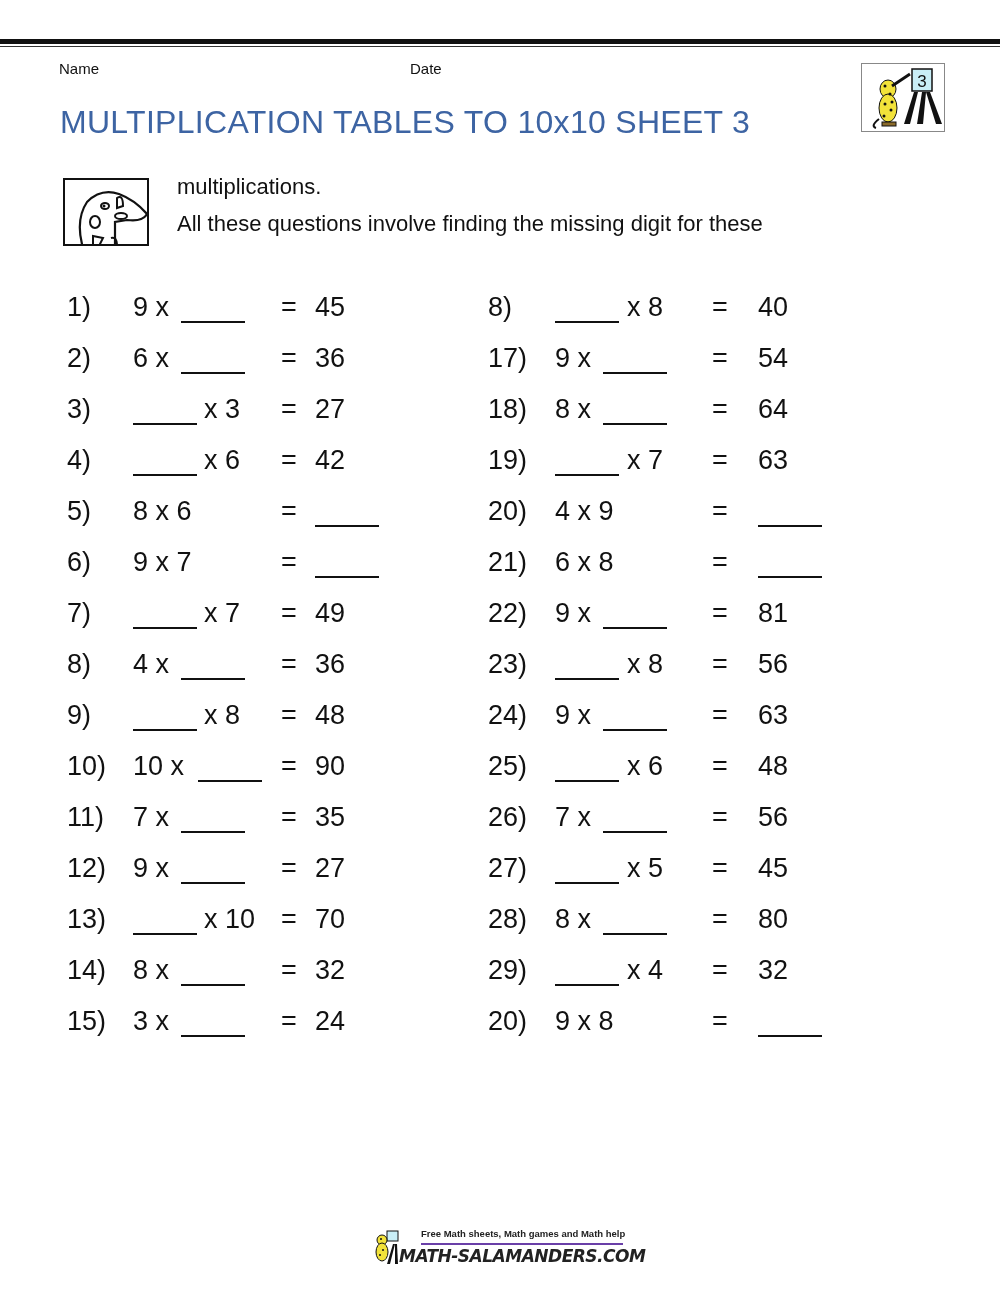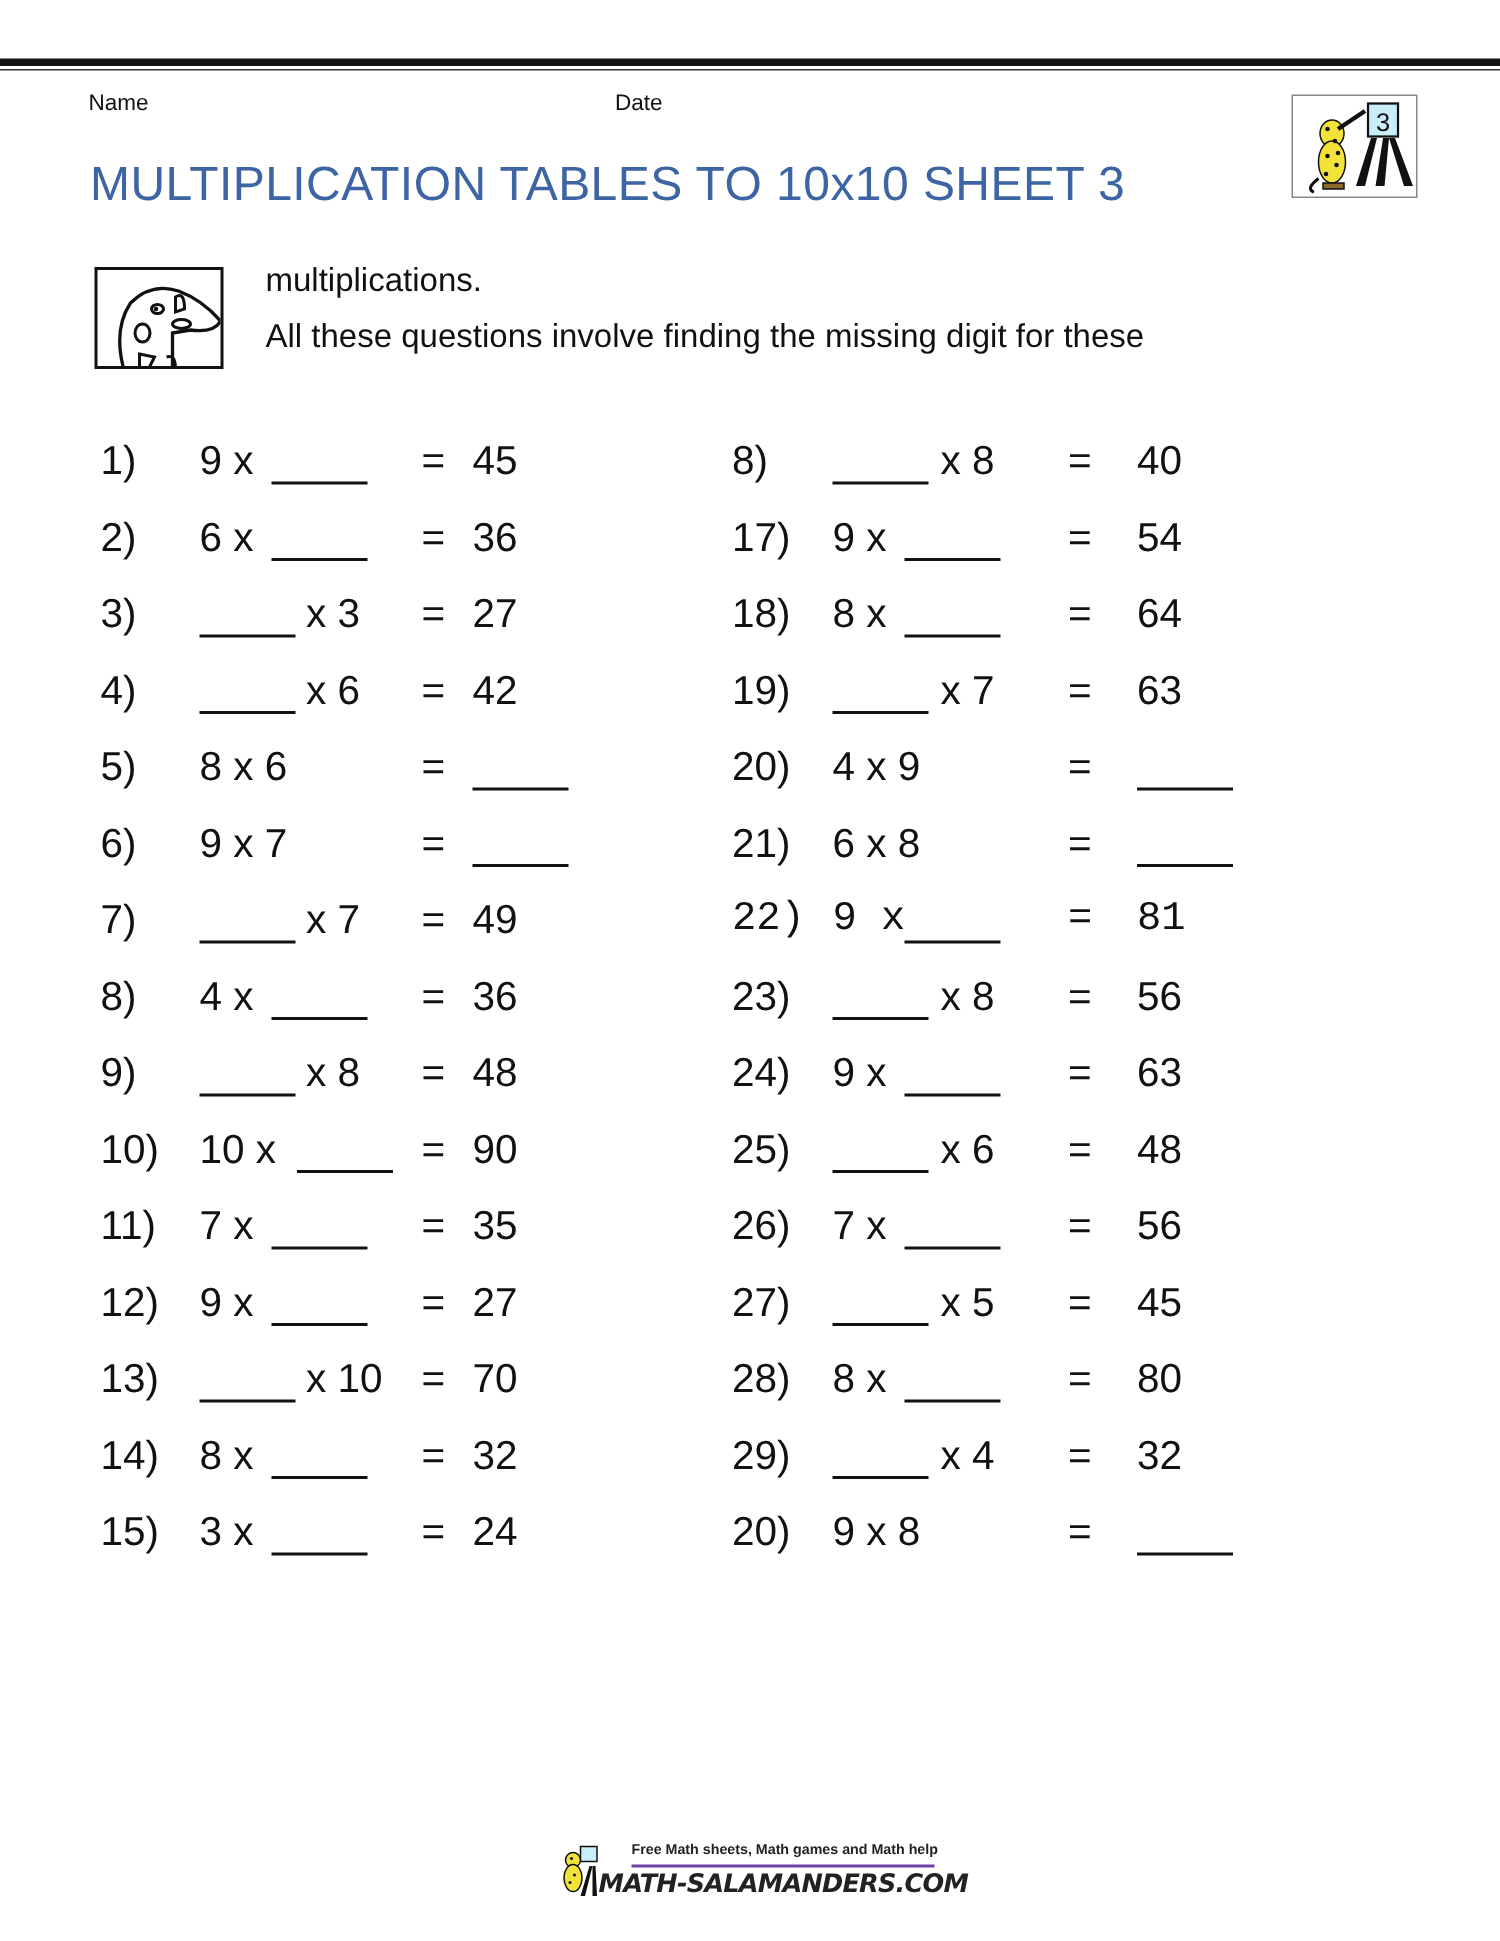--- a/index.html
+++ b/index.html
@@ -219,21 +219,21 @@
       <span style="left: 555px;">4 x 9</span>
       <span style="left: 712px;">=</span>
       <span class="blank" style="left: 758px; top: 4px; width: 64px;"></span>
     </div>
     <div class="row" style="top: 542px; left: 0px; width: 1000px;">
       <span style="left: 488px;">21)</span>
       <span style="left: 555px;">6 x 8</span>
       <span style="left: 712px;">=</span>
       <span class="blank" style="left: 758px; top: 4px; width: 64px;"></span>
     </div>
-    <div class="row" style="top: 593px; left: 0px; width: 796px; font-family: Liberation Mono, monospace;">
+    <div class="row" style="top: 593px; left: 0px; width: 796px;">
       <span style="left: 488px;">22)</span>
       <span style="left: 555px;">9 x</span>
       <span class="blank" style="left: 603px; top: 4px; width: 64px;"></span>
       <span style="left: 712px;">=</span>
       <span style="left: 758px;">81</span>
     </div>
     <div class="row" style="top: 644px; left: 0px; width: 988px;">
       <span style="left: 488px;">23)</span>
       <span class="blank" style="left: 555px; top: 4px; width: 64px;"></span>
       <span style="left: 627px;">x 8</span>

